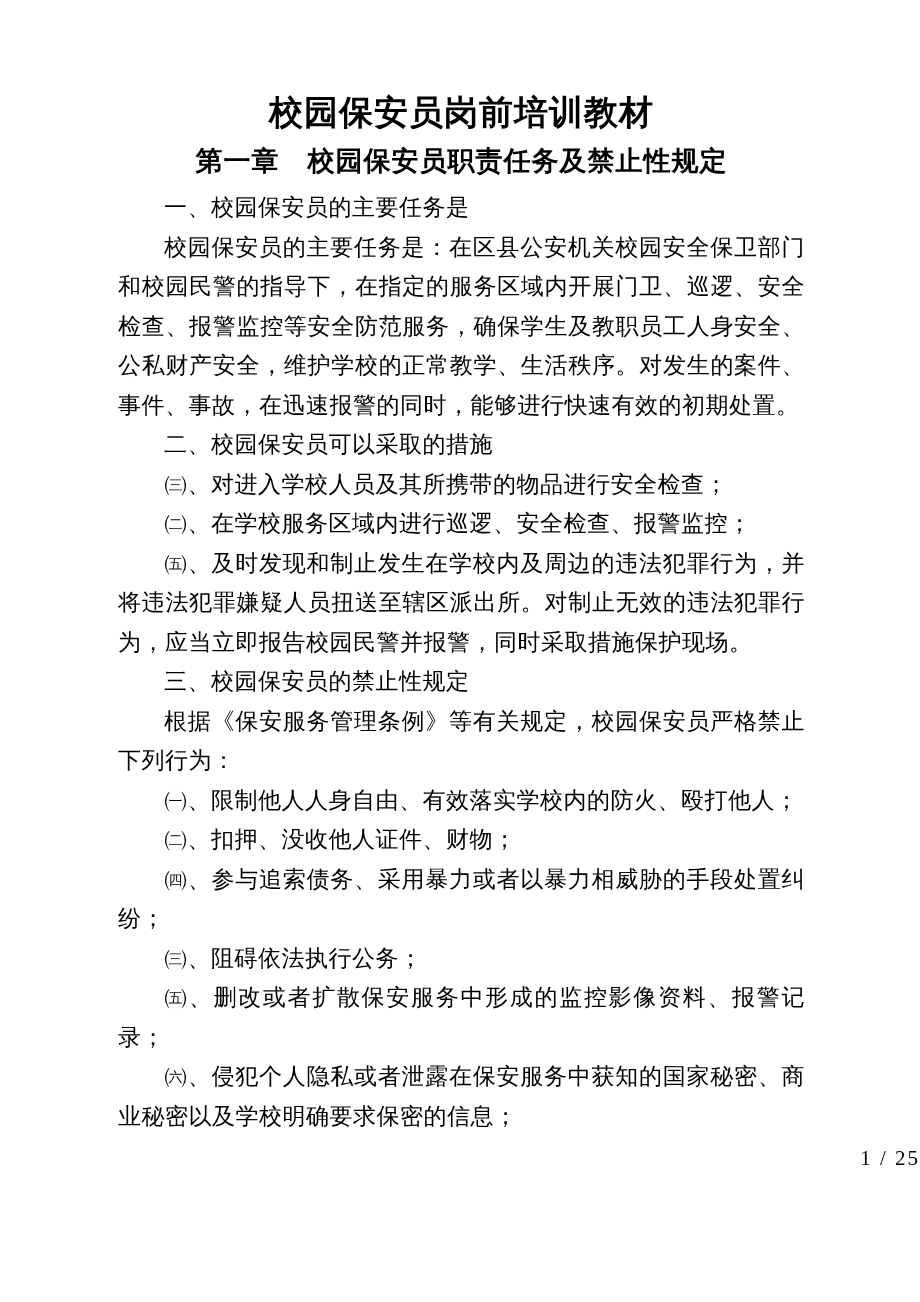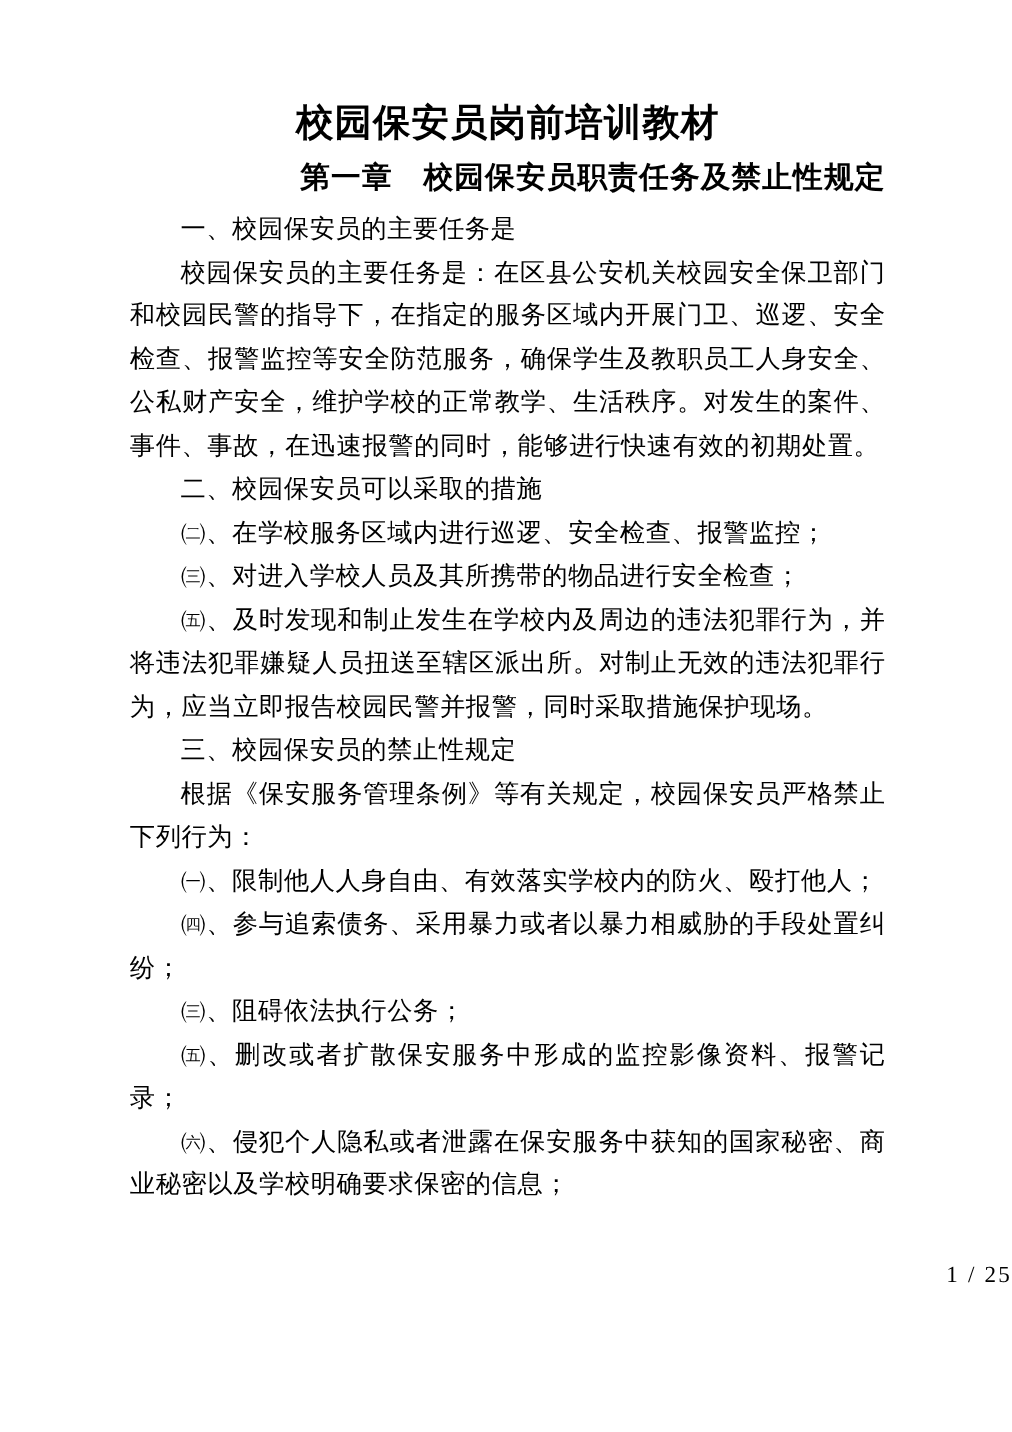--- a/index.html
+++ b/index.html
@@ -16,21 +16,21 @@
     overflow: hidden;
   }
   .doc-title {
     text-align: center;
     font-size: 34px;
     font-weight: bold;
     line-height: 50px;
     letter-spacing: 1px;
   }
   .chapter-title {
-    text-align: right;
+    text-align: center;
     font-size: 27px;
     font-weight: bold;
     line-height: 46px;
     margin-bottom: 4px;
     letter-spacing: 1px;
   }
   .para {
     font-size: 23px;
     line-height: 39.5px;
     text-align: justify;
@@ -51,25 +51,26 @@
 </head>
 <body>
 
 <div class="page">
   <h1 class="doc-title">校园保安员岗前培训教材</h1>
   <h2 class="chapter-title">第一章　校园保安员职责任务及禁止性规定</h2>
 
   <p class="para">一、校园保安员的主要任务是</p>
   <p class="para">校园保安员的主要任务是：在区县公安机关校园安全保卫部门和校园民警的指导下，在指定的服务区域内开展门卫、巡逻、安全检查、报警监控等安全防范服务，确保学生及教职员工人身安全、公私财产安全，维护学校的正常教学、生活秩序。对发生的案件、事件、事故，在迅速报警的同时，能够进行快速有效的初期处置。</p>
   <p class="para">二、校园保安员可以采取的措施</p>
+  <p class="para">㈢、对进入学校人员及其所携带的物品进行安全检查；</p>
   <p class="para">㈡、在学校服务区域内进行巡逻、安全检查、报警监控；</p>
-  <p class="para">㈢、对进入学校人员及其所携带的物品进行安全检查；</p>
   <p class="para">㈤、及时发现和制止发生在学校内及周边的违法犯罪行为，并将违法犯罪嫌疑人员扭送至辖区派出所。对制止无效的违法犯罪行为，应当立即报告校园民警并报警，同时采取措施保护现场。</p>
   <p class="para">三、校园保安员的禁止性规定</p>
   <p class="para">根据《保安服务管理条例》等有关规定，校园保安员严格禁止下列行为：</p>
   <p class="para">㈠、限制他人人身自由、有效落实学校内的防火、殴打他人；</p>
+  <p class="para">㈡、扣押、没收他人证件、财物；</p>
   <p class="para">㈣、参与追索债务、采用暴力或者以暴力相威胁的手段处置纠纷；</p>
   <p class="para">㈢、阻碍依法执行公务；</p>
   <p class="para">㈤、删改或者扩散保安服务中形成的监控影像资料、报警记录；</p>
   <p class="para">㈥、侵犯个人隐私或者泄露在保安服务中获知的国家秘密、商业秘密以及学校明确要求保密的信息；</p>
 
   <div class="footer">1 / 25</div>
 </div>
 
 </body></html>

